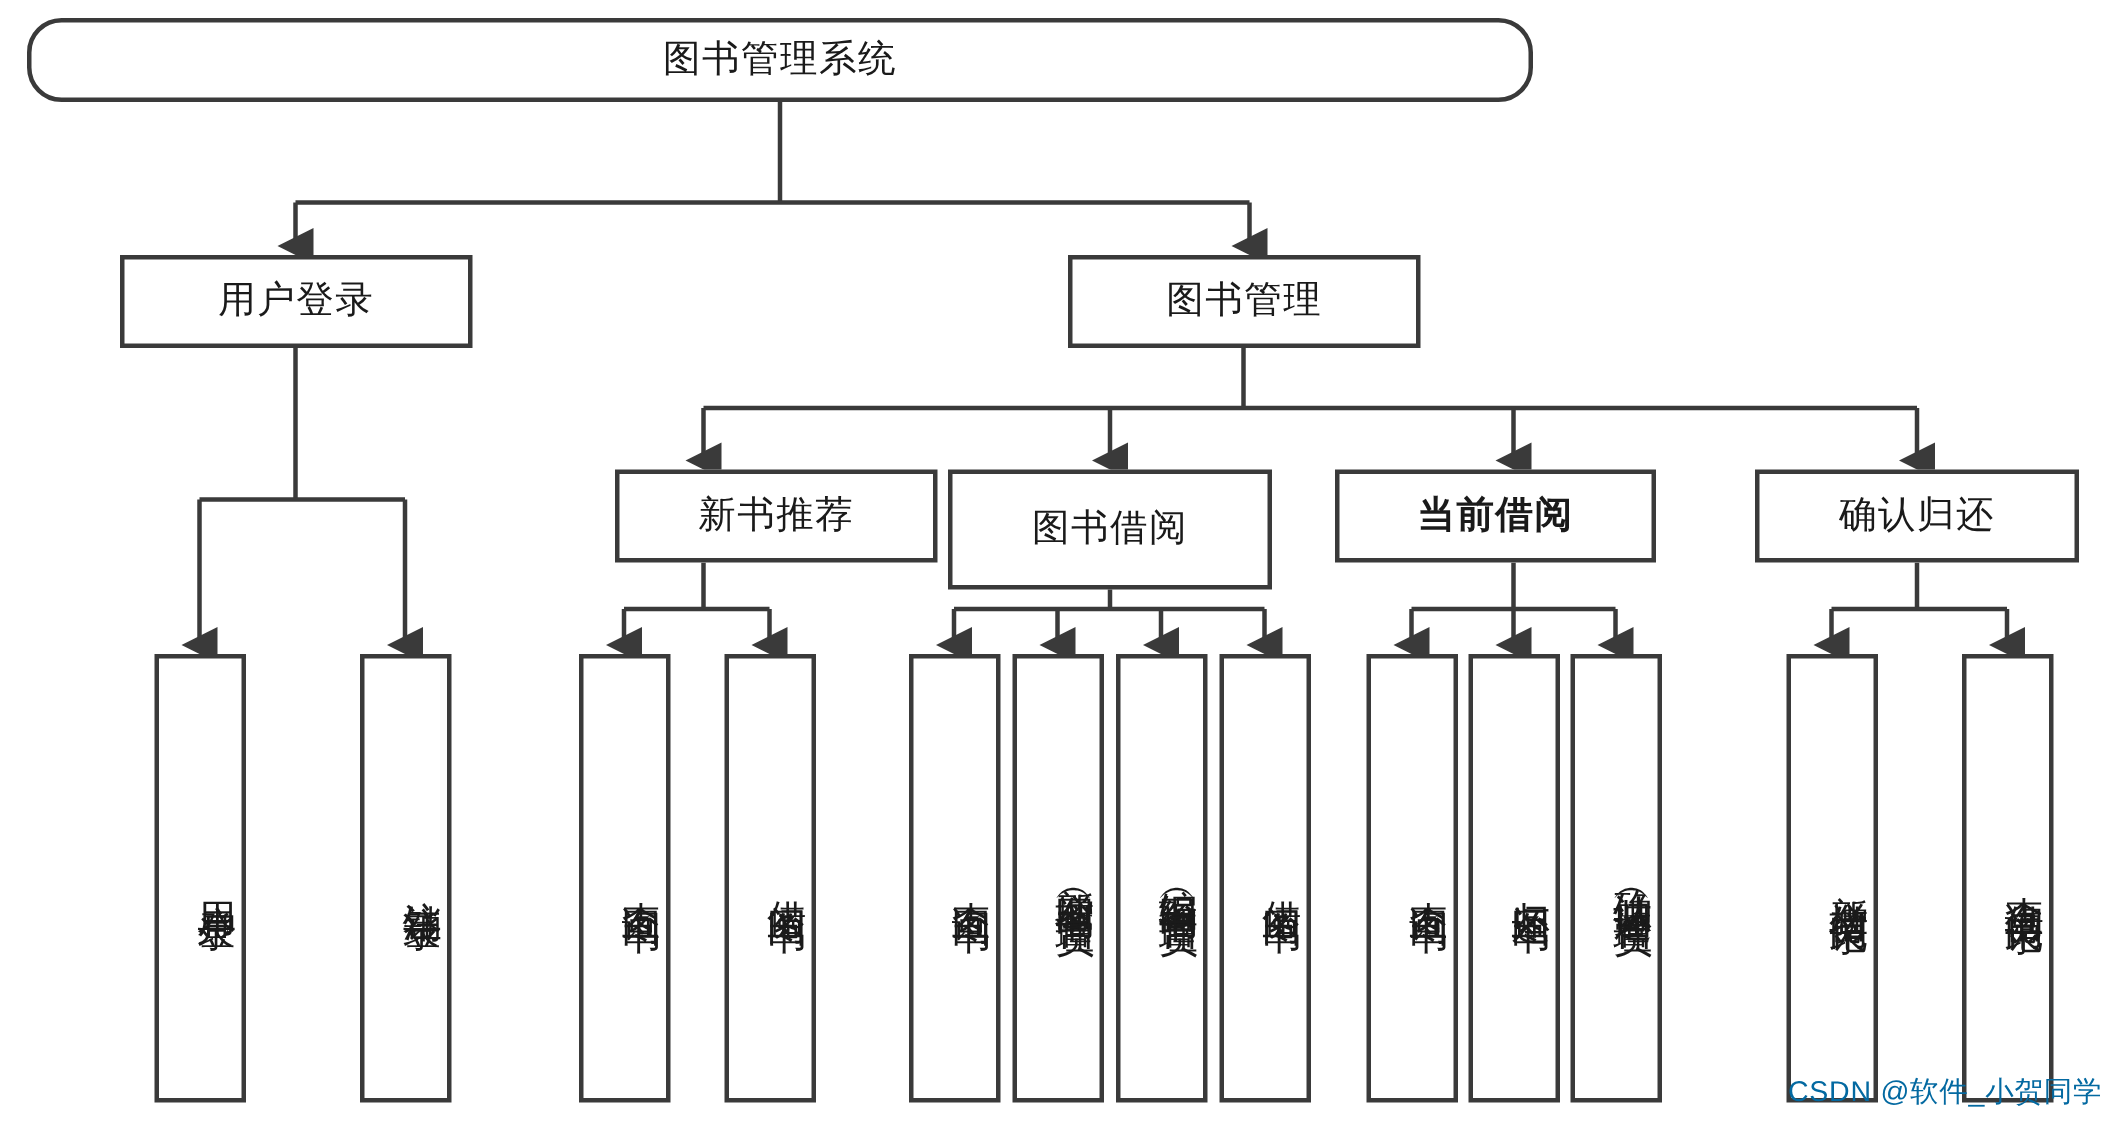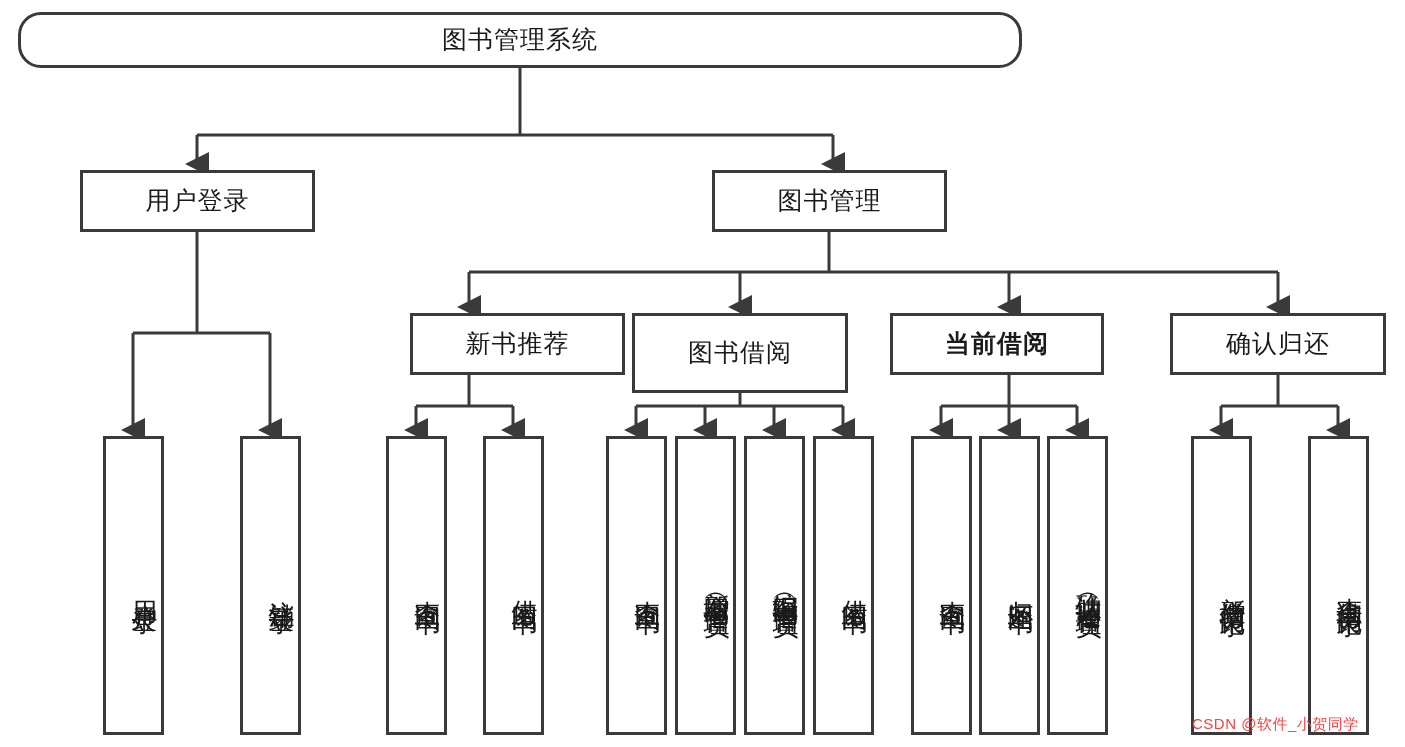--- a/index.html
+++ b/index.html
@@ -52,22 +52,22 @@
     justify-content: center;
   }
   .node.leaf .vtext {
     writing-mode: vertical-rl;
     text-orientation: upright;
     display: block;
     white-space: nowrap;
   }
   .watermark {
     position: absolute;
-    color: #ef4444;
-    font-size: 15px;
+    color: #0369a1;
+    font-size: 19px;
     letter-spacing: 0.5px;
     white-space: nowrap;
     user-select: none;
   }
 </style>
 </head>
 <body>
 
 <div id="canvas">
 

